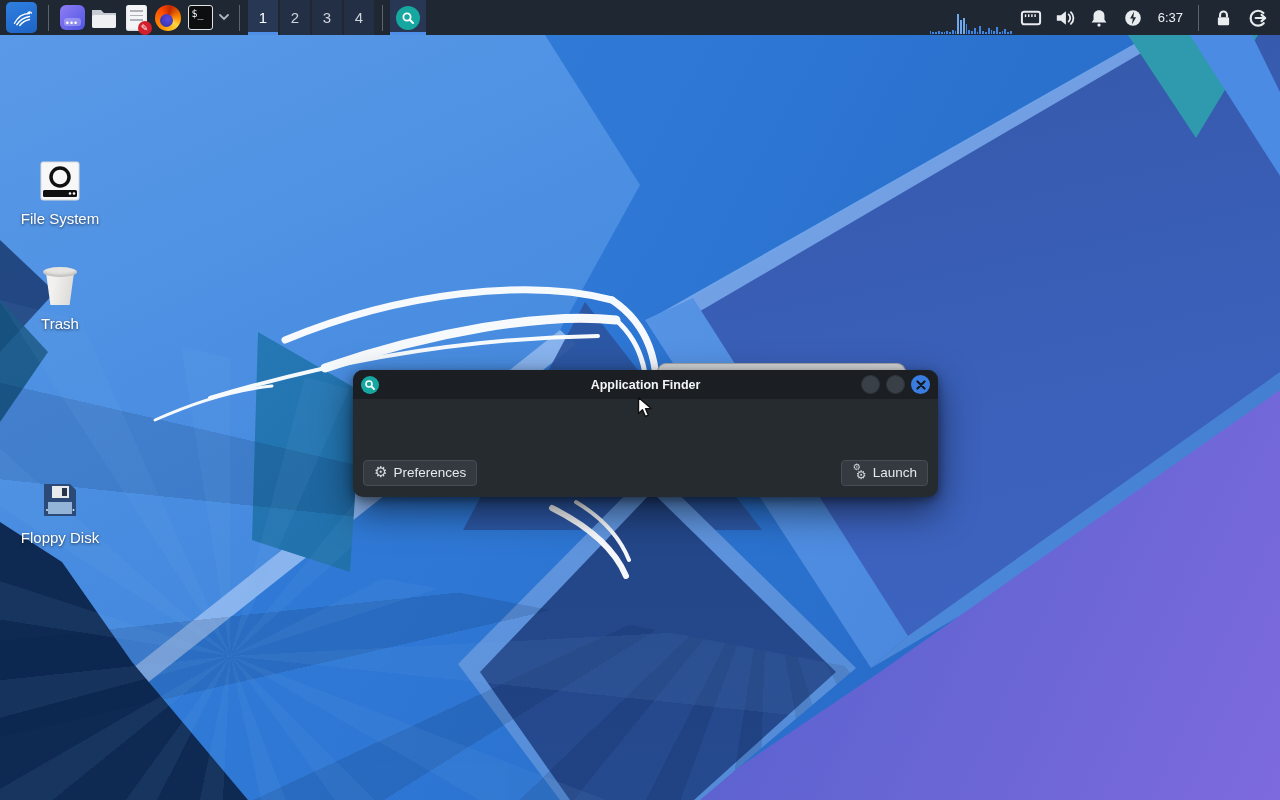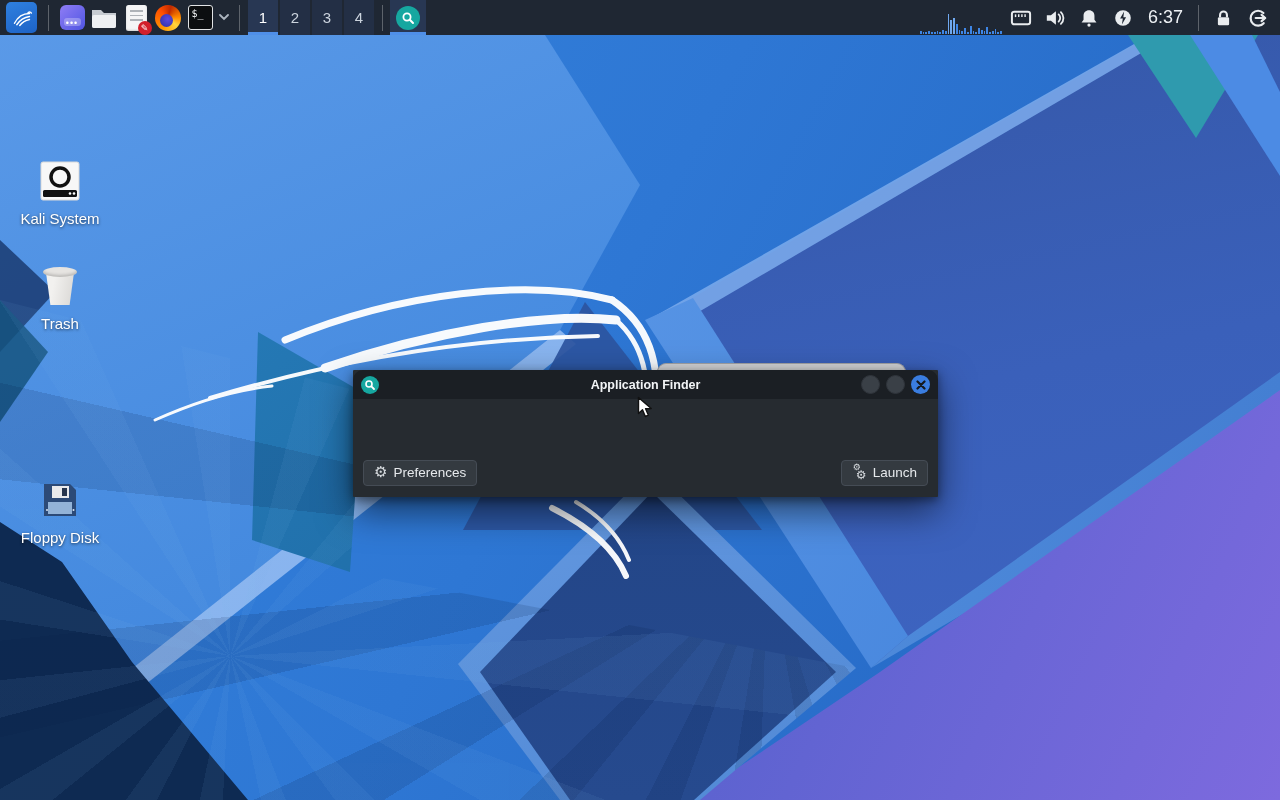--- a/index.html
+++ b/index.html
@@ -34,21 +34,21 @@
   .ws-btn { width:30px; height:35px; margin:0 1px; background:#232f45; color:#ccd4de; font-size:15px;
             display:flex; align-items:center; justify-content:center; flex:0 0 auto; cursor:pointer; }
   .ws-btn.active { background:#283753; color:#fff; box-shadow:inset 0 -3px 0 #4f8fe8; }
   .task-item { width:36px; height:35px; background:#283753; box-shadow:inset 0 -3px 0 #4f8fe8;
                display:flex; align-items:center; justify-content:center; flex:0 0 auto; cursor:pointer; }
   .mag-badge { width:24px; height:24px; border-radius:50%; background:#16a7a0; display:flex; align-items:center; justify-content:center; }
   .spacer { flex:1 1 auto; }
   .cpu-graph { width:86px; height:35px; display:flex; align-items:flex-end; gap:1px; padding:0 2px 1px; flex:0 0 auto; cursor:default; }
   .cpu-graph i { display:block; width:2px; background:#3e86e6; }
   .tray-btn { width:26px; height:28px; margin:0 4px; display:flex; align-items:center; justify-content:center; flex:0 0 auto; cursor:pointer; }
-  .clock { color:#eef1f4; font-size:18px; margin:0 8px; flex:0 0 auto; cursor:default; }
+  .clock { color:#eef1f4; font-size:13px; margin:0 8px; flex:0 0 auto; cursor:default; }
 
   
   .wall { position:absolute; inset:0; background:linear-gradient(118deg,#3584dd 0%,#2e77d4 45%,#2364c0 100%); }
   .shape { position:absolute; inset:0; }
   .slab-left { background:linear-gradient(155deg,#5b9ae8 0%,#4288de 55%,#3374cd 100%);
                clip-path:polygon(0 35px,545px 35px,640px 185px,560px 330px,105px 690px,0 585px); }
   .slab-left-bevel { background:linear-gradient(135deg,#9cc0f2,#6ea4ea);
                clip-path:polygon(560px 330px,576px 344px,122px 703px,105px 690px); }
   .tri-left-a { background:#1d3f77; clip-path:polygon(0 240px,55px 292px,0 352px); opacity:.9; }
   .tri-left-b { background:#15537f; clip-path:polygon(0 300px,48px 352px,0 422px); opacity:.85; }
@@ -93,21 +93,21 @@
                background:rgba(222,234,248,.95); }
   .cd-art::after { content:""; position:absolute; left:17px; top:17px; width:8px; height:8px; border-radius:50%;
                background:#7fa0c000; background:#86a8d4; }
 
   
   .behind-win { position:absolute; left:657px; top:363px; width:249px; height:10px; z-index:5;
                 background:#d5d6d8; border:1px solid #a3a4a7; border-bottom:none; border-radius:9px 9px 0 0; }
 
   
   .dialog { position:absolute; left:353px; top:370px; width:585px; height:127px; z-index:10;
-            background:#262b30; border-radius:1px;
+            background:#262b30; border-radius:10px;
             box-shadow:0 14px 36px rgba(0,0,0,.55), 0 3px 10px rgba(0,0,0,.4); }
   .titlebar { position:relative; height:29px; background:#1b1f24; border-radius:10px 10px 0 0;
               display:flex; align-items:center; padding:0 8px; }
   .tb-icon { width:18px; height:18px; border-radius:50%; background:#16a7a0;
              display:flex; align-items:center; justify-content:center; }
   .tb-title { position:absolute; left:0; right:0; text-align:center; color:#f2f4f6;
               font-size:12.5px; font-weight:bold; pointer-events:none; }
   .tb-btns { margin-left:auto; display:flex; gap:6px; align-items:center; z-index:2; }
   .win-circle { width:19px; height:19px; border-radius:50%; background:#3a4047; border:1px solid #30353c; cursor:pointer; }
   .win-close { width:19px; height:19px; border-radius:50%; background:#3a7de0; border:none;
@@ -172,21 +172,21 @@
   <div class="dicon" style="top:158px">
     <div class="art">
       <svg width="40" height="40" viewBox="0 0 40 40">
         <rect x="1" y="1" width="38" height="38" rx="2" fill="#f7f7f7" stroke="#d9d9d9"></rect>
         <circle cx="20" cy="16" r="9" fill="none" stroke="#101010" stroke-width="3.5"></circle>
         <rect x="3" y="29" width="34" height="7" rx="1.5" fill="#101010"></rect>
         <circle cx="30" cy="32.5" r="1.3" fill="#ffffff"></circle>
         <circle cx="34" cy="32.5" r="1.3" fill="#ffffff"></circle>
       </svg>
     </div>
-    <div class="lbl">Kali System</div>
+    <div class="lbl">File System</div>
   </div>
 
   <div class="dicon" style="top:263px">
     <div class="art">
       <div class="trash-art">
           <div class="trash-body"></div>
           <div class="trash-rim"></div>
         </div>
     </div>
     <div class="lbl">Trash</div>

